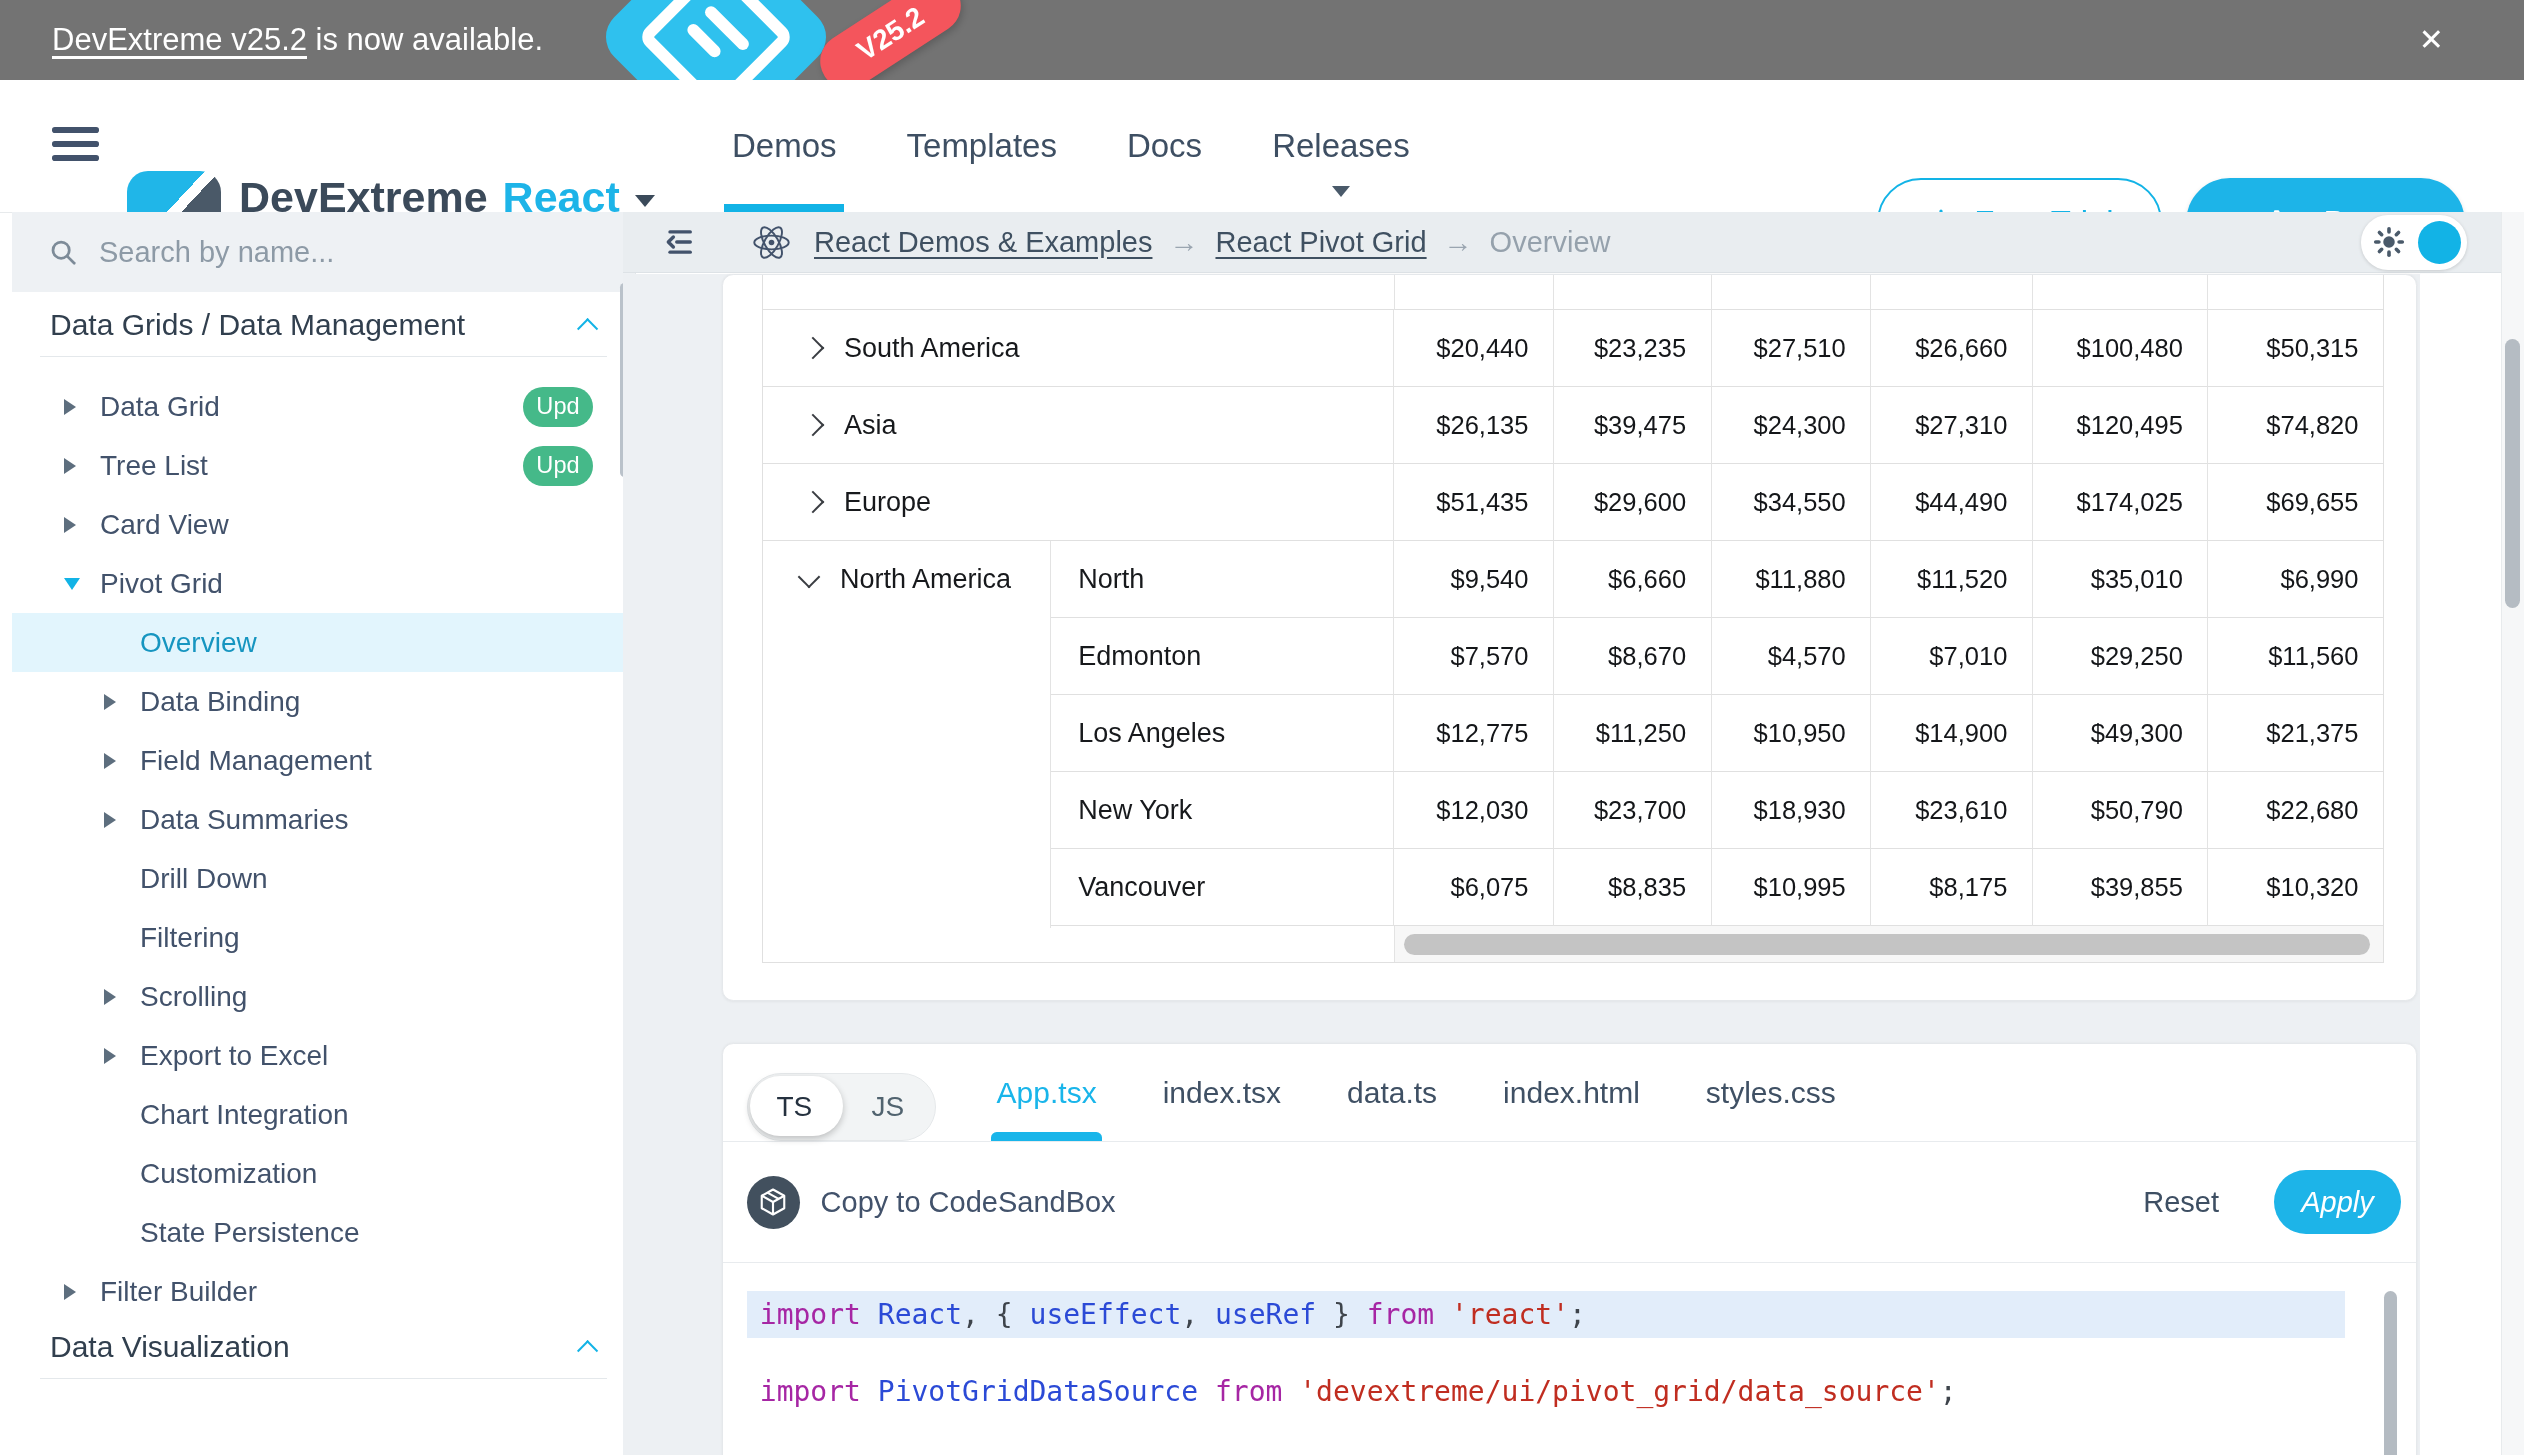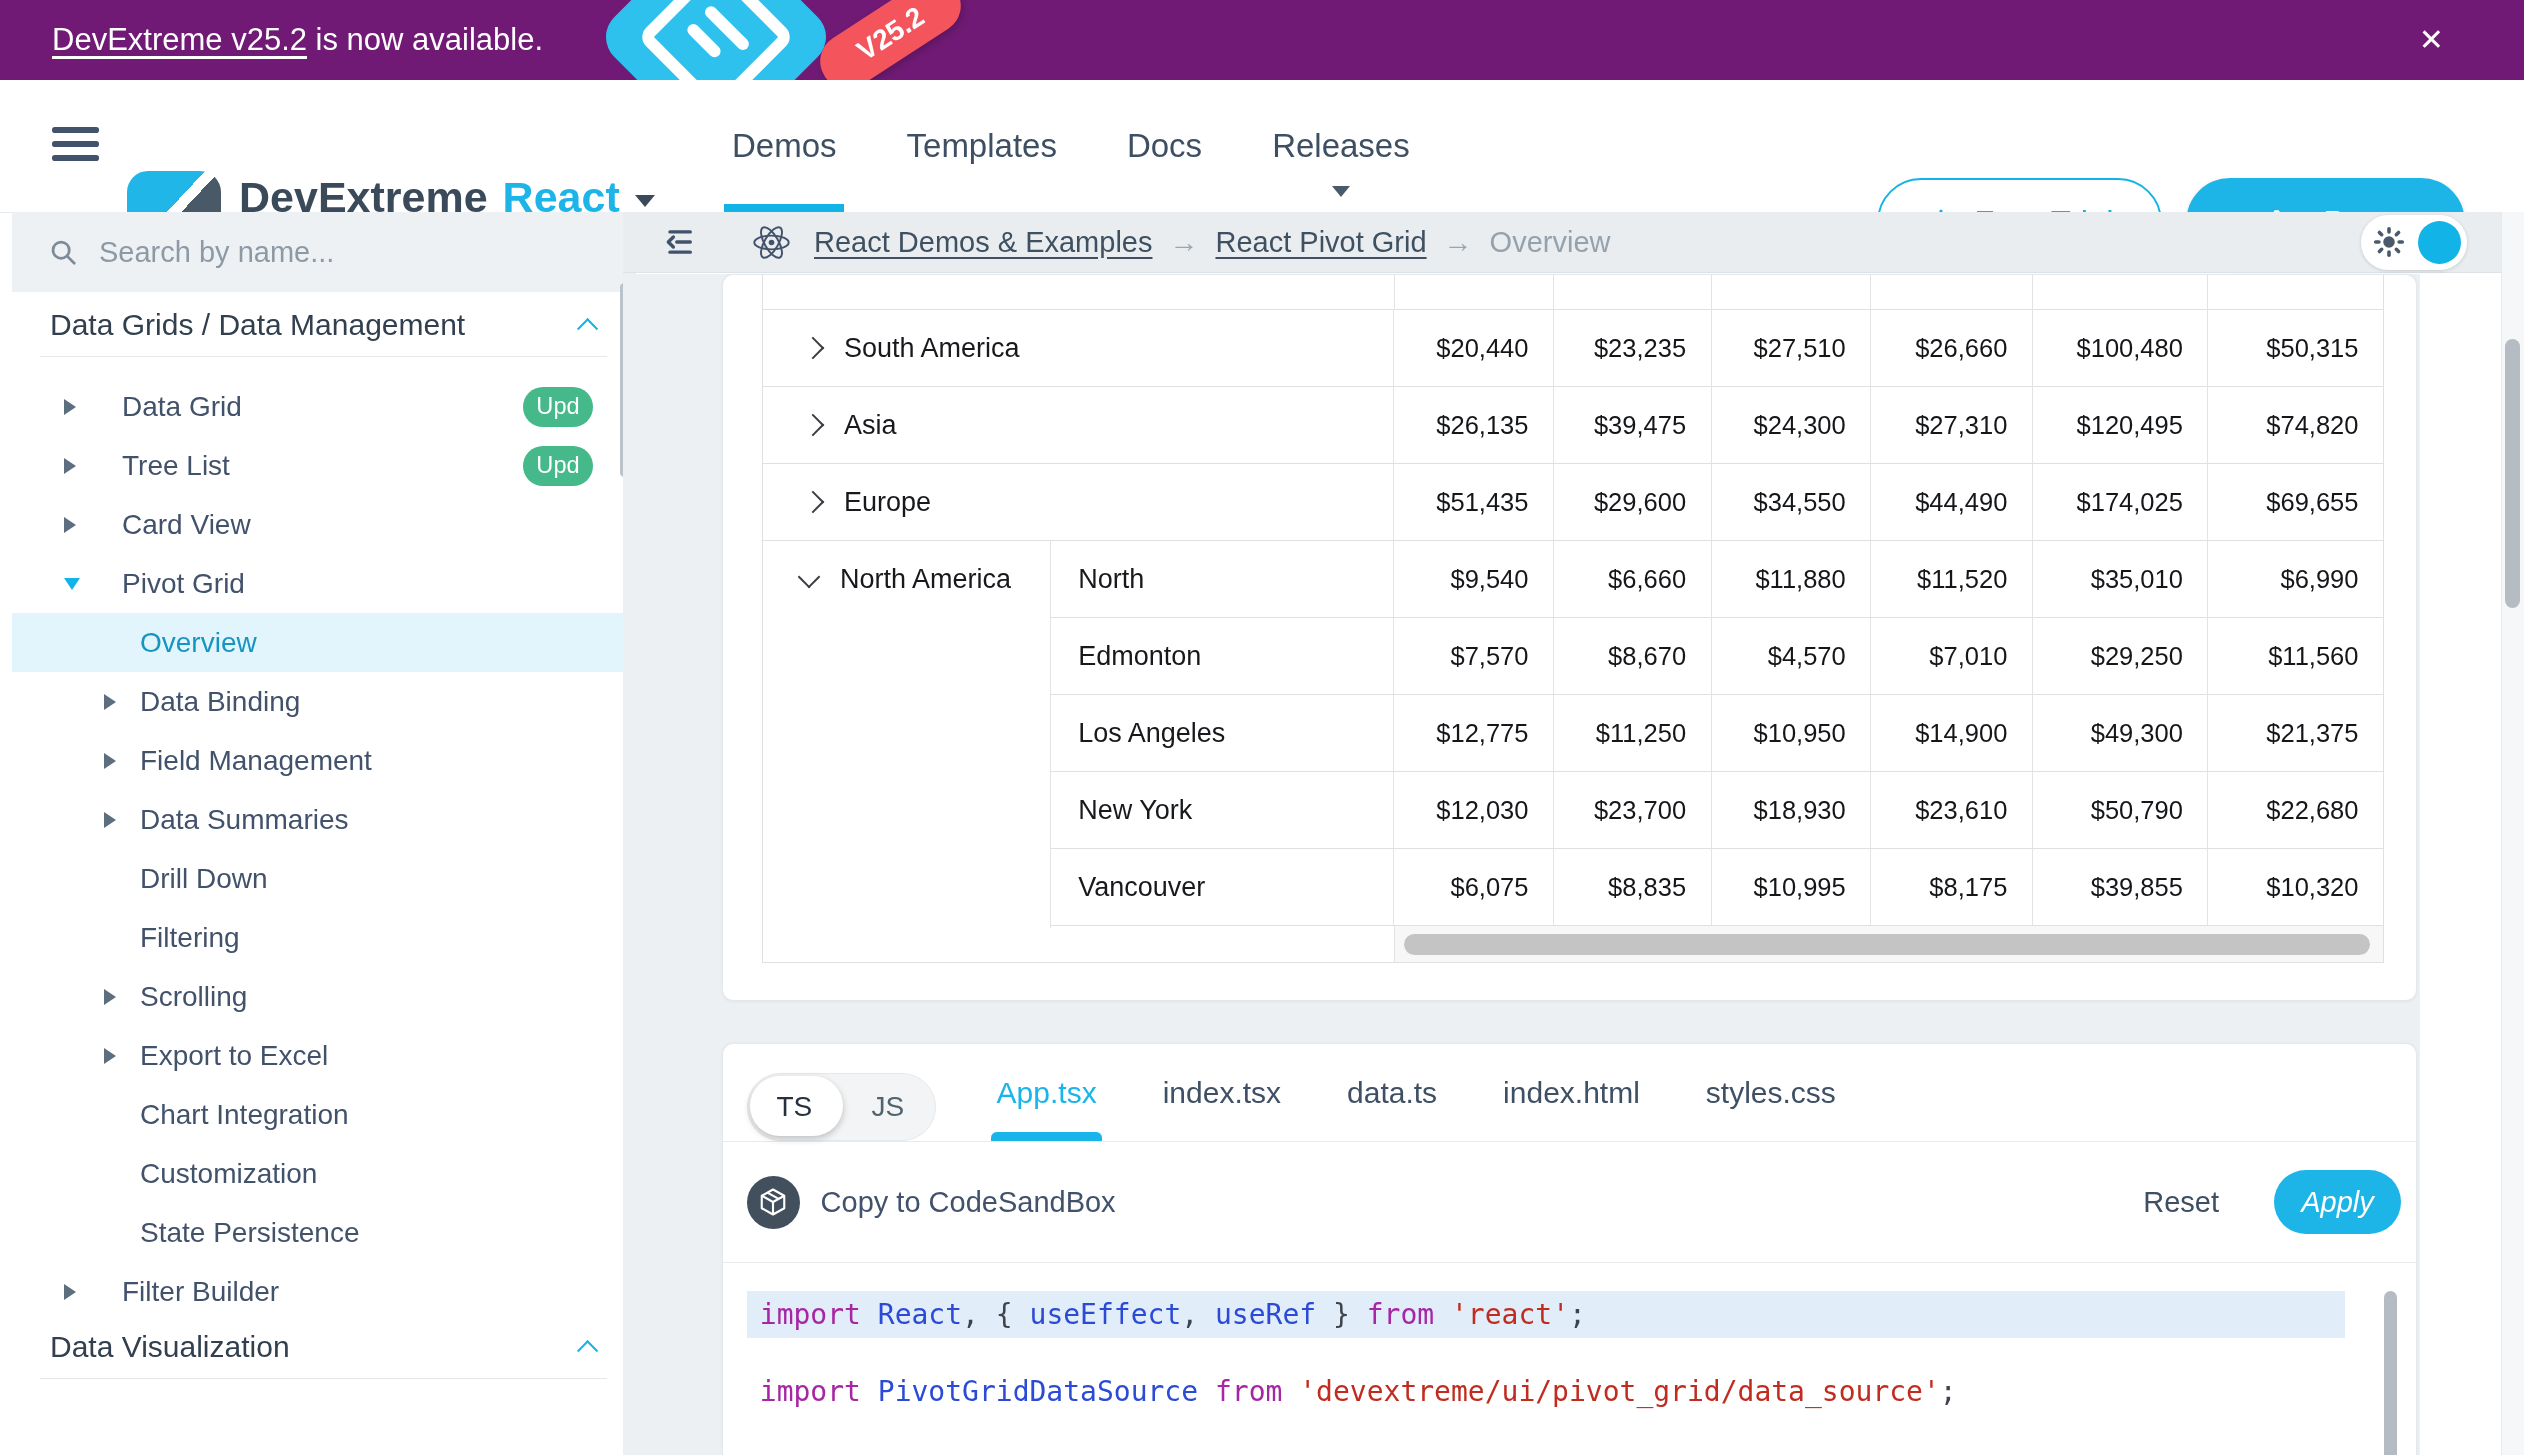--- a/index.html
+++ b/index.html
@@ -1,19 +1,19 @@
 <!DOCTYPE html>
 <html style="font-size:15px"><head>
 <meta charset="utf-8">
 <style>
   html,body{margin:0;padding:0;background:#fff;}
   .screen{position:relative;width:2525px;height:1456px;overflow:hidden;
           font-family:"Liberation Sans",sans-serif;color:#3e4f63;background:#fff;}
   
-  .banner{position:absolute;left:0;top:0;width:2525px;height:80px;background:#701a75;overflow:hidden;}
+  .banner{position:absolute;left:0;top:0;width:2525px;height:80px;background:#737373;overflow:hidden;}
   .banner a{color:#fff;}
   .banner-left{position:absolute;left:52px;top:0;height:80px;line-height:80px;font-size:31px;color:#fff;}
   .banner-left a{font-weight:400;text-decoration:underline;text-underline-offset:5.7px;}
   .banner-msg{position:absolute;left:961px;top:0;height:80px;line-height:80px;font-size:31px;color:#fff;}
   .banner-msg a{text-decoration:underline;text-underline-offset:5.7px;}
   .banner-close{position:absolute;right:81px;top:0;height:80px;line-height:80px;font-size:30px;color:#fff;cursor:pointer;}
   .banner-art{position:absolute;left:585px;top:0;width:378px;height:80px;}
   .art-square{position:absolute;left:45px;top:-49px;width:172px;height:172px;background:#2fc1ee;border-radius:28px;transform:rotate(45deg);}
   .art-square .doc{position:absolute;left:30px;top:30px;right:30px;bottom:30px;border:12.3px solid #fff;border-radius:13.2px;}
   .art-square .bar{position:absolute;left:59px;width:57px;height:12.3px;background:#fff;border-radius:6.6px;}
@@ -47,21 +47,21 @@
   .sidebar{position:absolute;left:12px;top:212px;width:623px;bottom:0;background:#fff;border-right:0.9px solid #e3e7ea;overflow:hidden;}
   .search-row{height:80px;background:#eef1f4;display:flex;align-items:center;padding-left:36px;gap:19px;box-sizing:border-box;}
   .search-row input{border:none;outline:none;background:transparent;font-size:29px;color:#3f4f60;width:397px;font-family:"Liberation Sans",sans-serif;}
   .search-row input::placeholder{color:#8d9aa6;}
   .side-scroll{padding-top:7.6px;}
   .side-header{display:flex;align-items:center;height:51px;padding:0 40px 0 38px;font-size:30px;font-weight:500;color:#313f4e;cursor:pointer;}
   .chev-up{width:13.2px;height:13.2px;border-right:2.8px solid #12b3e6;border-bottom:2.8px solid #12b3e6;transform:rotate(-135deg);margin-left:auto;margin-top:7.6px;}
   .side-divider{height:0.9px;background:#e4e8eb;margin:5.7px 28px 0 28px;}
   .side-list{padding-top:20px;}
   .side-item{position:relative;display:flex;align-items:center;height:59px;font-size:28px;color:#42526b;cursor:pointer;}
-  .side-item.l0{padding-left:52px;gap:22px;}
+  .side-item.l0{padding-left:52px;}
   .side-item.l1{padding-left:92px;}
   .side-item .arrow{width:36px;flex:0 0 36px;display:flex;align-items:center;}
   .tri-r{width:0;height:0;border-top:8.5px solid transparent;border-bottom:8.5px solid transparent;border-left:12.3px solid #5d6e7e;}
   .tri-d{width:0;height:0;border-left:8.5px solid transparent;border-right:8.5px solid transparent;border-top:12.3px solid #12b3e6;}
   .side-item.selected{background:#e2f5fd;color:#1695c0;}
   .badge{margin-left:auto;margin-right:42px;background:#45b989;color:#fff;font-size:23.6px;height:40px;min-width:70px;
          border-radius:20px;display:flex;align-items:center;justify-content:center;}
   .side-sb{position:absolute;left:608px;top:71px;width:9.4px;height:194px;border-radius:4.7px;background:#bac2ca;}
   
   .crumbbar{position:absolute;left:623px;right:24.5px;top:212px;height:61px;background:#e9edf0;border-bottom:0.9px solid #dde2e6;

